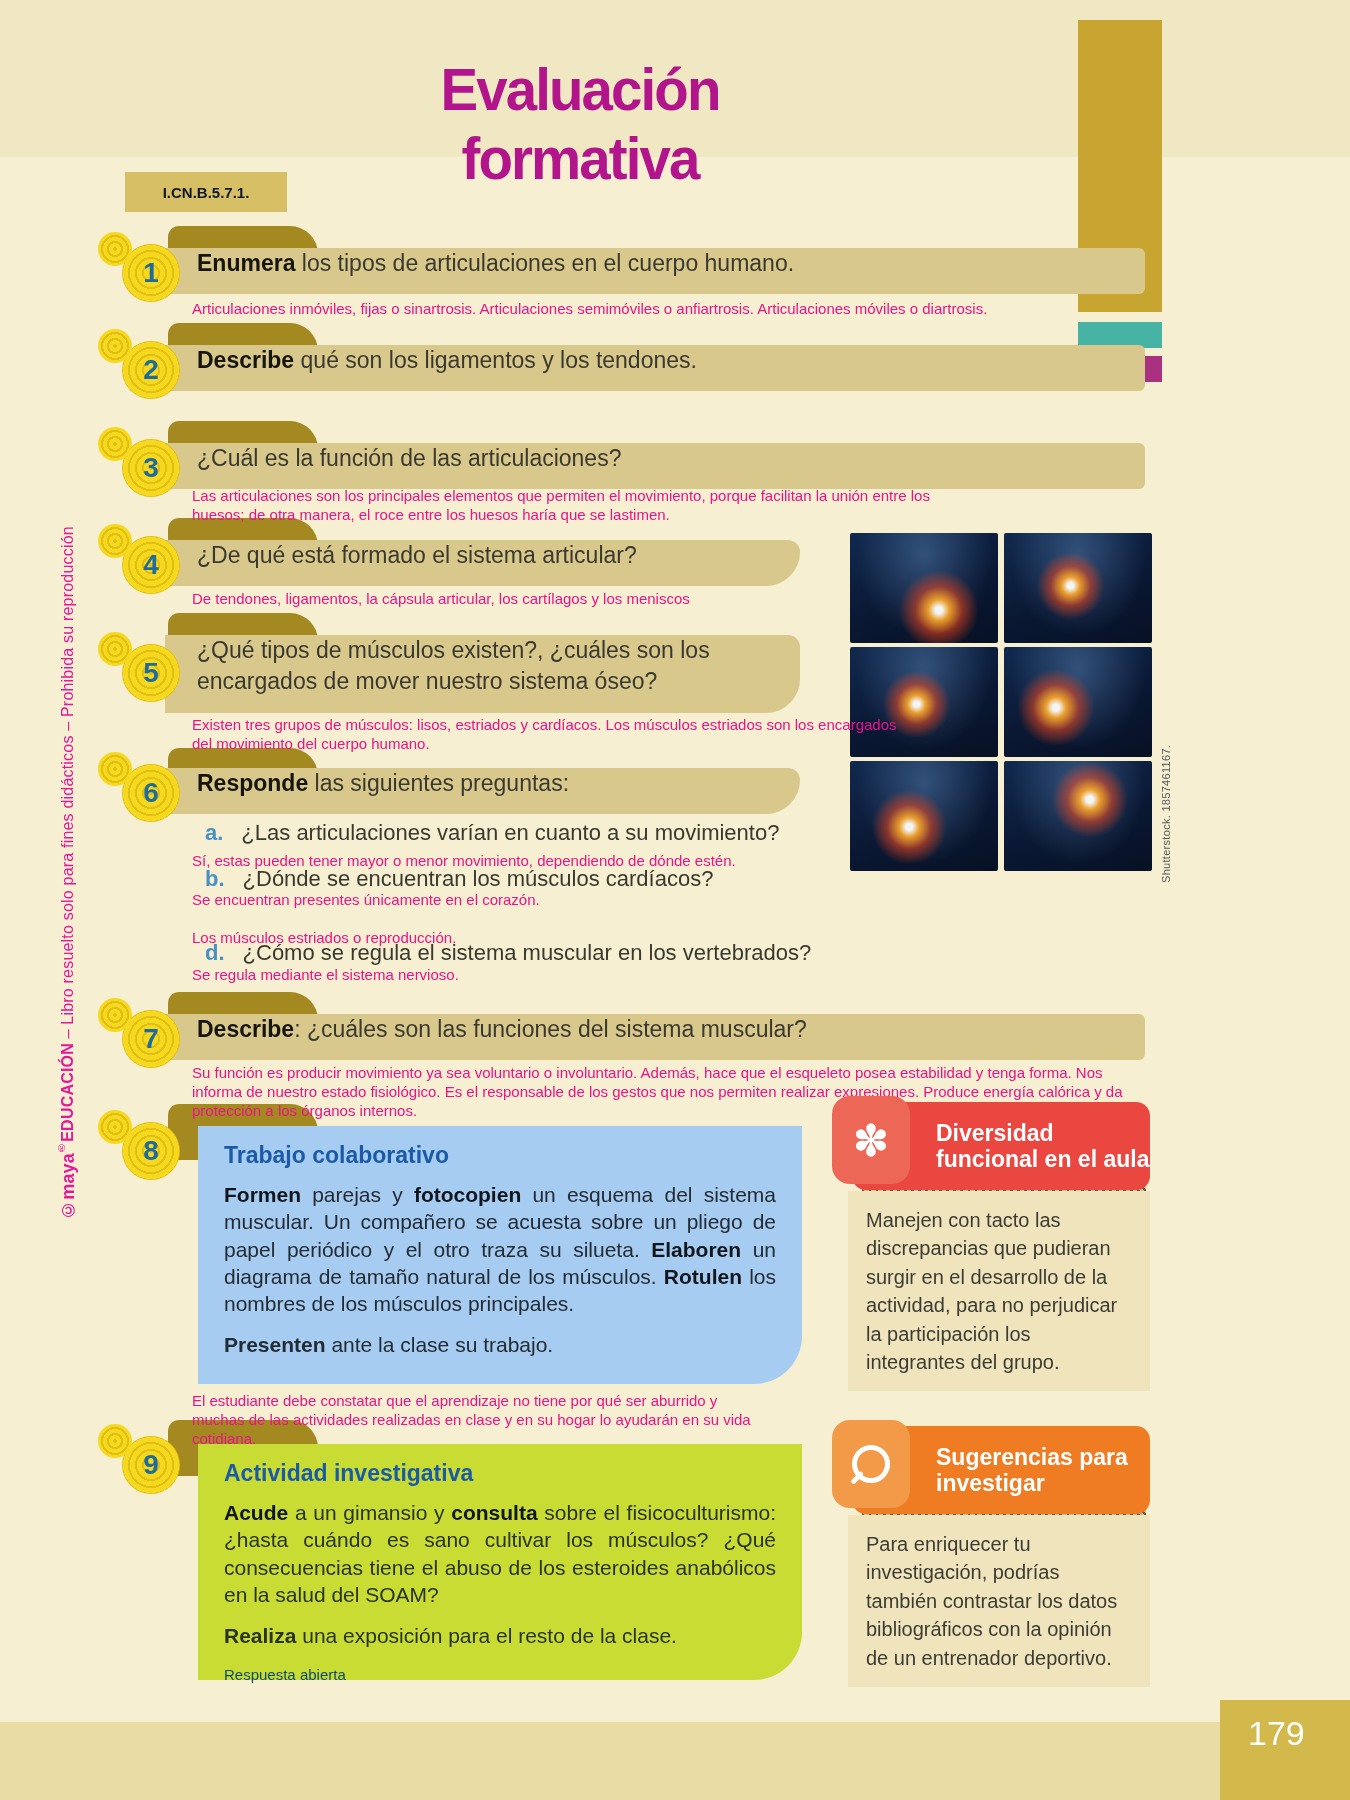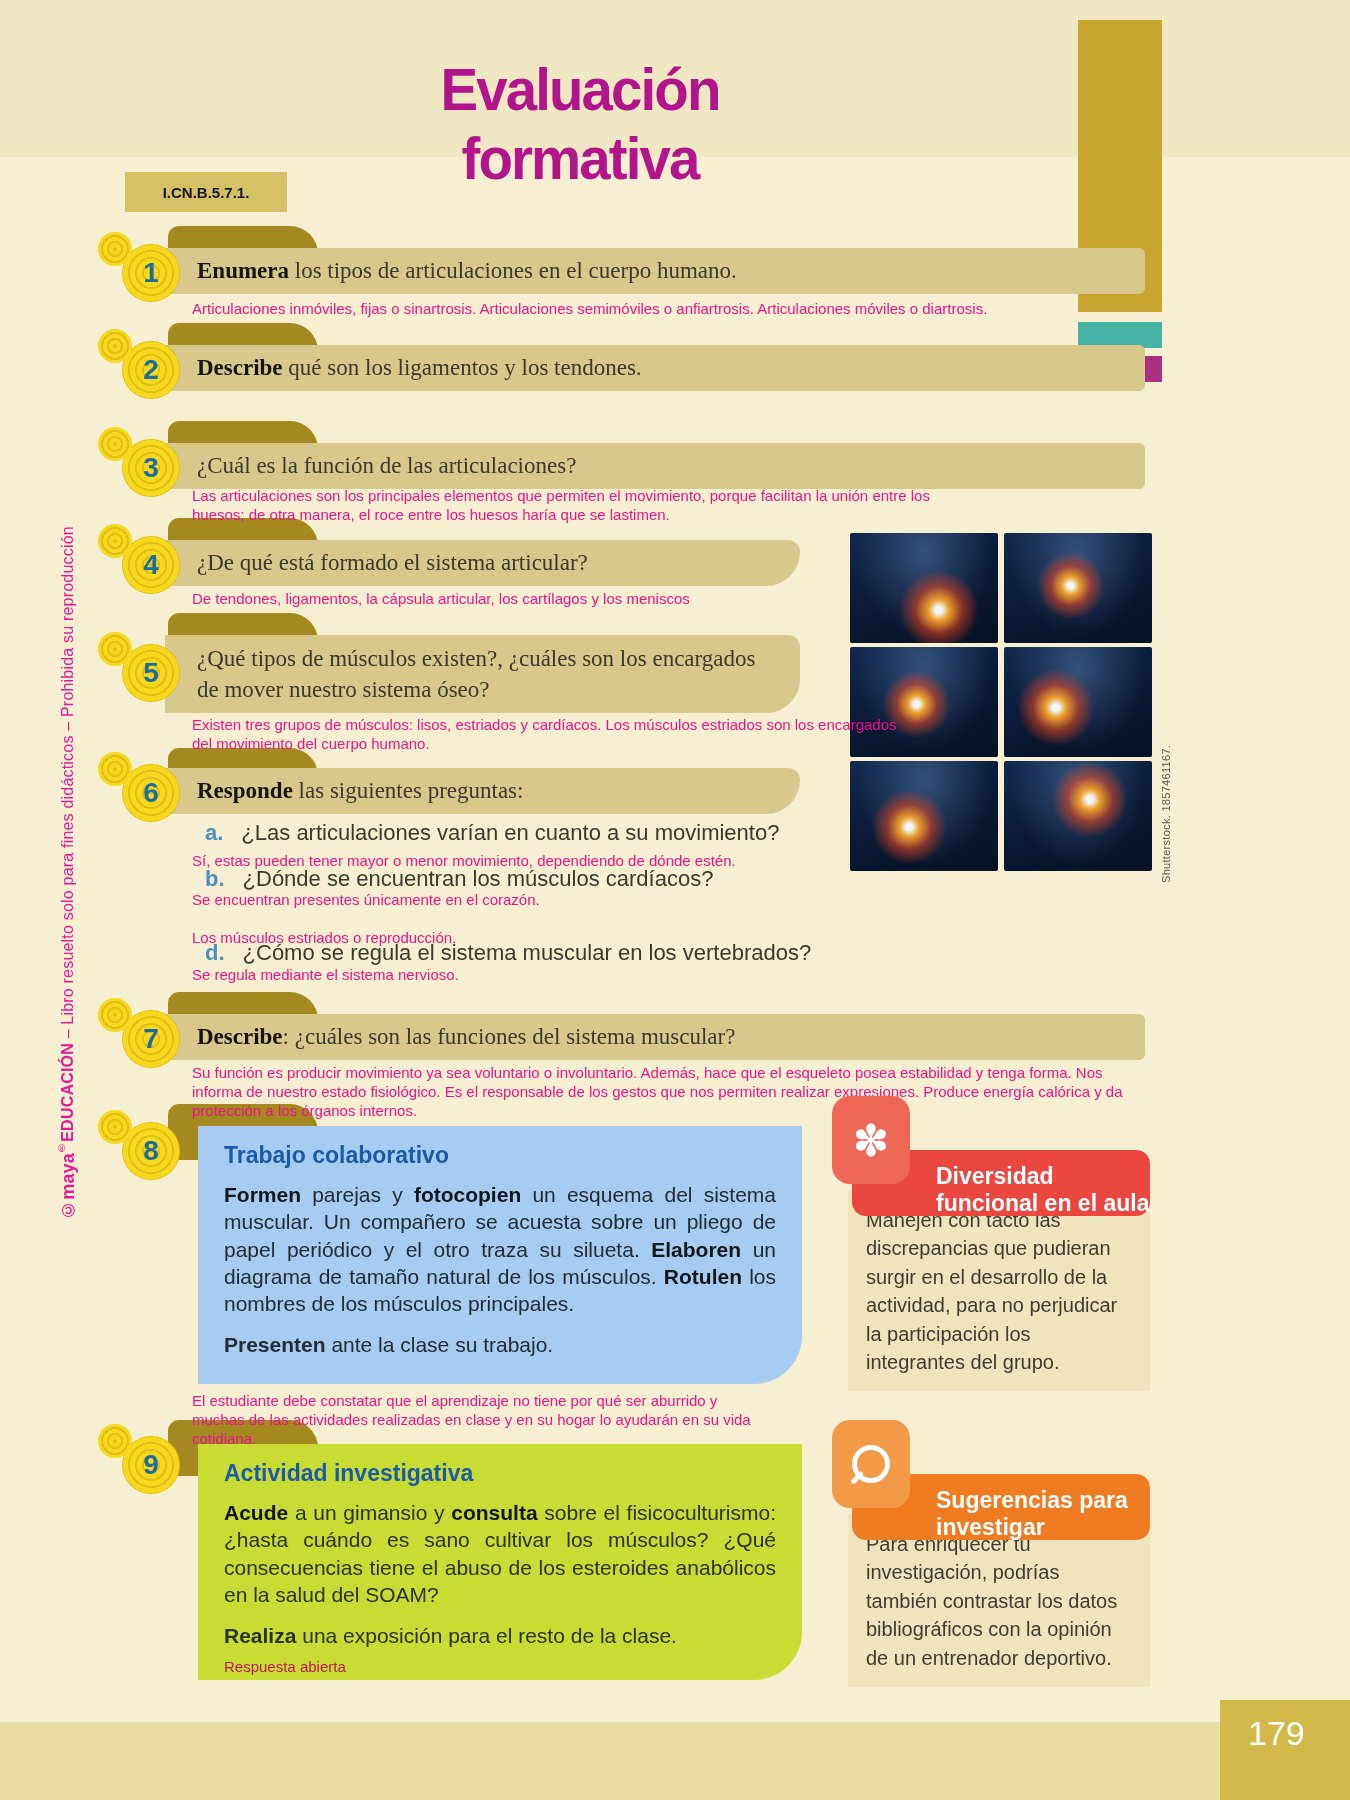--- a/index.html
+++ b/index.html
@@ -16,22 +16,22 @@
 
   
   .edge-bar{left:1078px;width:84px;}
   #bar-gold{top:20px;height:292px;background:#c7a530;}
   #bar-teal{top:322px;height:26px;background:#47b3a4;}
   #bar-magenta{top:356px;height:26px;background:#a93180;}
 
   
   .ribbon{position:absolute;left:168px;width:150px;height:56px;background:#a3891f;
     border-radius:12px 30px 30px 0;z-index:1;}
-  .band{position:absolute;left:165px;background:#d9c88c;display:flex;align-items:center;
-    padding-left:32px;box-sizing:border-box;z-index:2;font-family:Liberation Serif, serif;}
+  .band{position:absolute;left:165px;background:#d9c88c;display:flex;
+    padding-left:32px;box-sizing:border-box;z-index:2;}
   .band.full{width:980px;border-radius:0 6px 6px 0;}
   .band.short{width:635px;border-radius:0 12px 34px 0;}
   .q{font-size:23px;color:#3a392f;line-height:1.35;}
   .q b{color:#15140d;}
   .coin{position:absolute;left:122px;width:58px;height:58px;border-radius:50%;background:#f6d91f;
     background-image:repeating-radial-gradient(circle at 50% 50%,rgba(206,170,8,.55) 0 2px,rgba(255,240,120,0) 2px 7px);
     display:flex;align-items:center;justify-content:center;font-weight:bold;font-size:28px;color:#1e6b9d;z-index:4;}
   .coin::before{content:"";position:absolute;left:-24px;top:-12px;width:34px;height:34px;border-radius:50%;
     background:#f6d91f;background-image:repeating-radial-gradient(circle at 50% 50%,rgba(206,170,8,.55) 0 2px,rgba(255,240,120,0) 2px 6px);z-index:-1;}
   .ans{position:absolute;left:192px;color:#ea1489;font-size:15px;line-height:1.25;z-index:3;}
@@ -43,28 +43,28 @@
   
   .act-box{position:absolute;left:198px;width:604px;box-sizing:border-box;padding:16px 26px;
     border-radius:0 0 48px 0;z-index:2;}
   #collab-box{top:1126px;height:258px;background:#a7ccf2;}
   #research-box{top:1444px;height:236px;background:#c9dc34;}
   .box-title{font-size:23px;font-weight:bold;color:#1b5aa5;}
   .box-body{margin-top:12px;font-size:21px;line-height:1.3;text-align:justify;color:#232b33;}
   .box-body b{color:#10161c;}
   #research-box .box-body{color:#2a3220;}
   .box-par2{margin-top:16px;font-size:21px;color:#232b33;}
-  .open-ans{margin-top:10px;font-size:15px;color:#be185d;}
+  .open-ans{margin-top:18px;font-size:15px;color:#0c4a6e;}
 
   
   .chip{position:absolute;left:832px;width:78px;height:88px;border-radius:18px;z-index:3;
     display:flex;align-items:center;justify-content:center;}
-  .callout-head{position:absolute;left:852px;width:298px;height:66px;border-radius:14px;z-index:2;
-    display:flex;flex-direction:column;justify-content:flex-end;padding-left:84px;box-sizing:border-box;
-    color:#fff;font-weight:bold;font-size:23px;line-height:1.15;margin-top:48px;}
+  .callout-head{position:absolute;left:852px;width:298px;height:88px;border-radius:14px;z-index:2;
+    display:flex;flex-direction:column;justify-content:center;padding-left:84px;box-sizing:border-box;
+    color:#fff;font-weight:bold;font-size:23px;line-height:1.15;}
   .hatch{position:absolute;left:862px;width:284px;height:11px;
     background:repeating-linear-gradient(45deg,#6b5c49 0 2px,#cfc196 2px 5px);}
   .callout-body{position:absolute;left:848px;width:302px;background:#f0e4bd;box-sizing:border-box;
     padding:15px 18px;font-size:20px;line-height:1.42;color:#3c3c34;}
   #div-chip{top:1096px;background:#ed6757;font-size:44px;color:#fff;}
   #div-head{top:1102px;background:#ea4741;}
   #div-hatch{top:1180px;}
   #div-body{top:1191px;}
   #sug-chip{top:1420px;background:#f29a47;}
   #sug-head{top:1426px;background:#ef7c23;}

